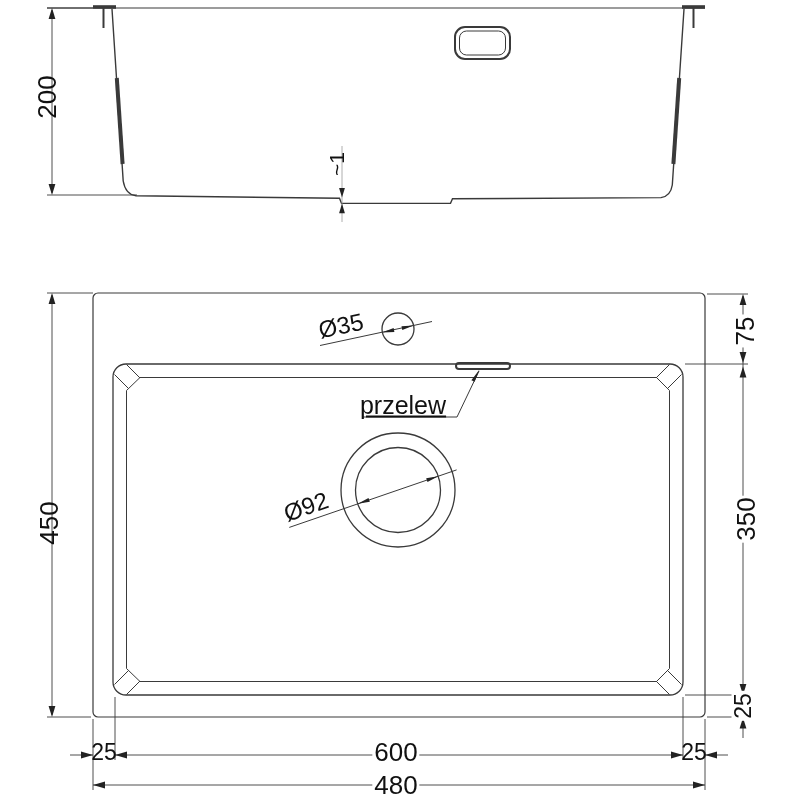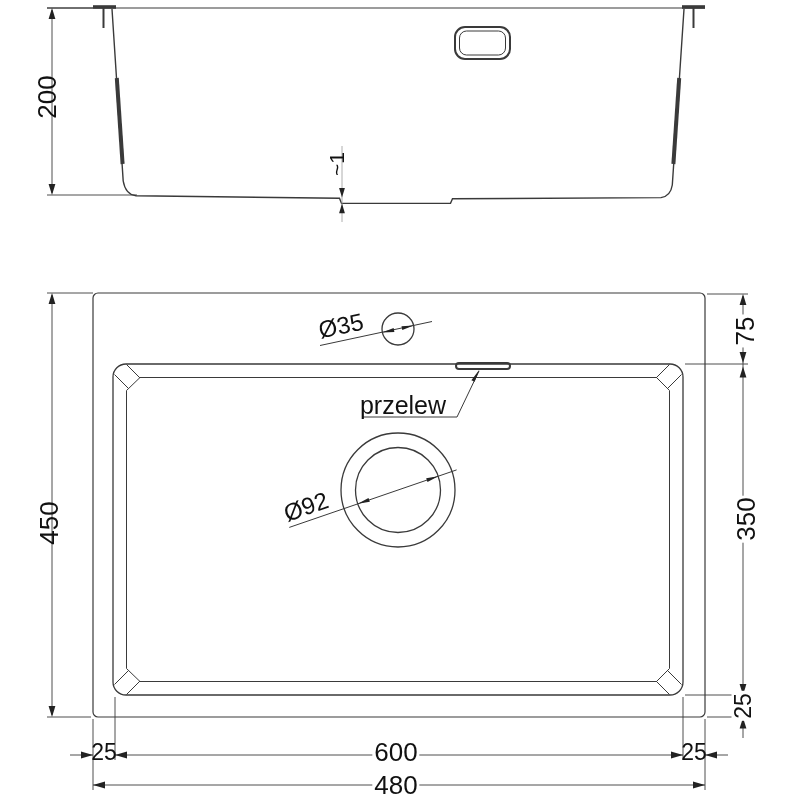--- a/index.html
+++ b/index.html
@@ -9,21 +9,21 @@
   }
   #stage svg{position:absolute;left:0;top:0;}
   .txt{
     position:absolute;color:#111;white-space:nowrap;line-height:1;
     transform:translate(-50%,-50%);
     font-family:"Liberation Sans", sans-serif;
   }
   .dim{font-size:26px;}
   .dim-sm{font-size:23px;}
   .dia{font-size:24px;}
-  .lbl{font-size:25px;}
+  .lbl{font-size:25px;text-decoration:underline;}
   .tiny{font-size:21px;}
   .v{transform:translate(-50%,-50%) rotate(-90deg);}
   .bg{background:#fff;padding:0 2px;}
   .r12{transform:translate(-50%,-50%) rotate(-12deg);}
   .r19{transform:translate(-50%,-50%) rotate(-19deg);}
 </style>
 </head>
 <body>
 
 <div id="stage">

